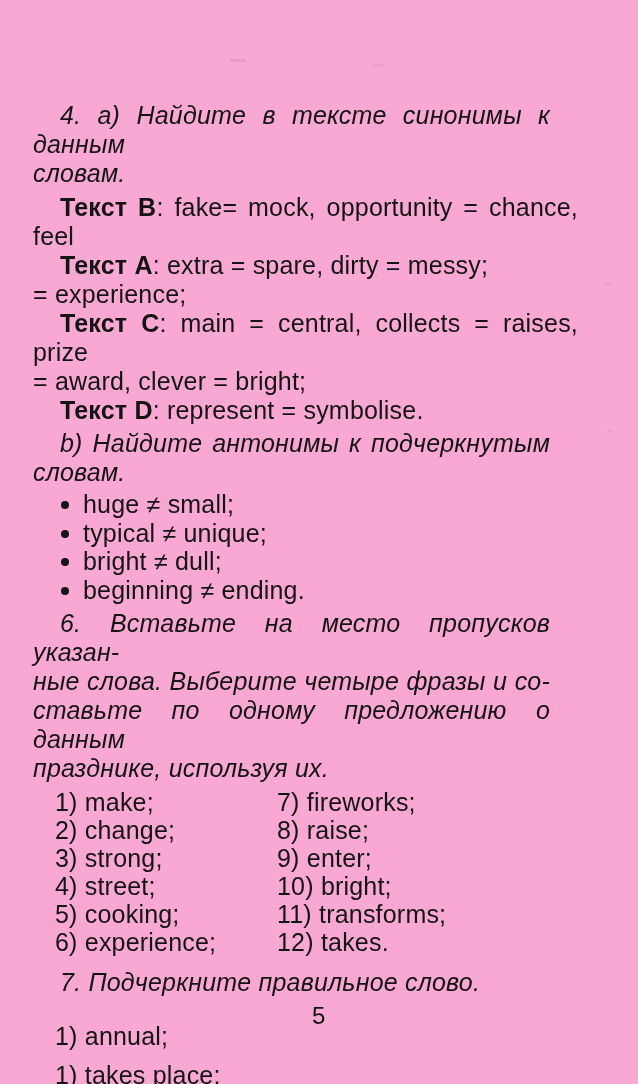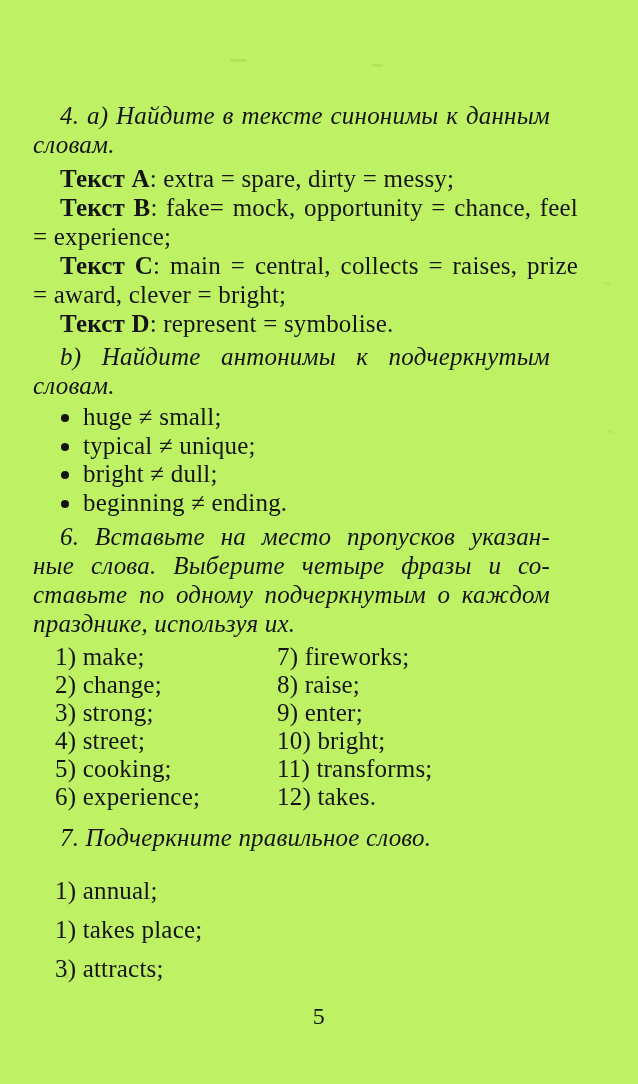--- a/index.html
+++ b/index.html
@@ -1,21 +1,21 @@
 <!DOCTYPE html>
 <html><head>
 <meta charset="utf-8">
 <style>
   html,body{margin:0;padding:0;background:#e8e8e8;}
   .sheet{
     position:relative;
     width:638px;height:1084px;
-    background:#bef264;
+    background:#f9a8d4;
     overflow:hidden;
-    font-family:Liberation Serif, serif;
+    font-family:Liberation Sans, sans-serif;
     color:#141414;
   }
   .content{
     position:absolute;
     left:33px;top:101px;
     width:549px;
   }
   .ln{
     font-size:25px;
     line-height:29px;
@@ -83,22 +83,22 @@
   <div class="speck" style="left:604px;top:282px;width:7px;height:3px;opacity:.5;"></div>
   <div class="speck" style="left:607px;top:430px;width:6px;height:3px;opacity:.4;"></div>
   <div class="speck" style="left:64px;top:974px;width:5px;height:5px;border-radius:50%;opacity:.7;"></div>
 
   <div class="content">
 
     <div class="ln it ind hw just">4. a) Найдите в тексте синонимы к данным</div>
     <div class="ln it">словам.</div>
 
     <div style="margin-top:5px;">
+      <div class="ln ind fulljust"><b>Текст B</b><span>: fake= mock, opportunity = chance, feel</span></div>
       <div class="ln ind"><b>Текст A</b><span>: extra = spare, dirty = messy;</span></div>
-      <div class="ln ind fulljust"><b>Текст B</b><span>: fake= mock, opportunity = chance, feel</span></div>
       <div class="ln">= experience;</div>
       <div class="ln ind fulljust"><b>Текст C</b><span>: main = central, collects = raises, prize</span></div>
       <div class="ln">= award, clever = bright;</div>
       <div class="ln ind"><b>Текст D</b><span>: represent = symbolise.</span></div>
     </div>
 
     <div style="margin-top:4px;">
       <div class="ln it ind hw just">b) Найдите антонимы к подчеркнутым</div>
       <div class="ln it">словам.</div>
     </div>
@@ -106,21 +106,21 @@
     <div style="margin-top:3px;">
       <div class="bullet-row"><span class="bullet-dot"></span><span>huge ≠ small;</span></div>
       <div class="bullet-row"><span class="bullet-dot"></span><span>typical ≠ unique;</span></div>
       <div class="bullet-row"><span class="bullet-dot"></span><span>bright ≠ dull;</span></div>
       <div class="bullet-row"><span class="bullet-dot"></span><span>beginning ≠ ending.</span></div>
     </div>
 
     <div style="margin-top:5px;">
       <div class="ln it ind hw just">6. Вставьте на место пропусков указан-</div>
       <div class="ln it hw just">ные слова. Выберите четыре фразы и со-</div>
-      <div class="ln it hw just">ставьте по одному подчеркнутым о каждом</div>
+      <div class="ln it hw just">ставьте по одному предложению о данным</div>
       <div class="ln it">празднике, используя их.</div>
     </div>
 
     <div class="two-col list6" style="margin-top:5px;">
       <div>
         <div class="ln">1) make;</div>
         <div class="ln">2) change;</div>
         <div class="ln">3) strong;</div>
         <div class="ln">4) street;</div>
         <div class="ln">5) cooking;</div>

